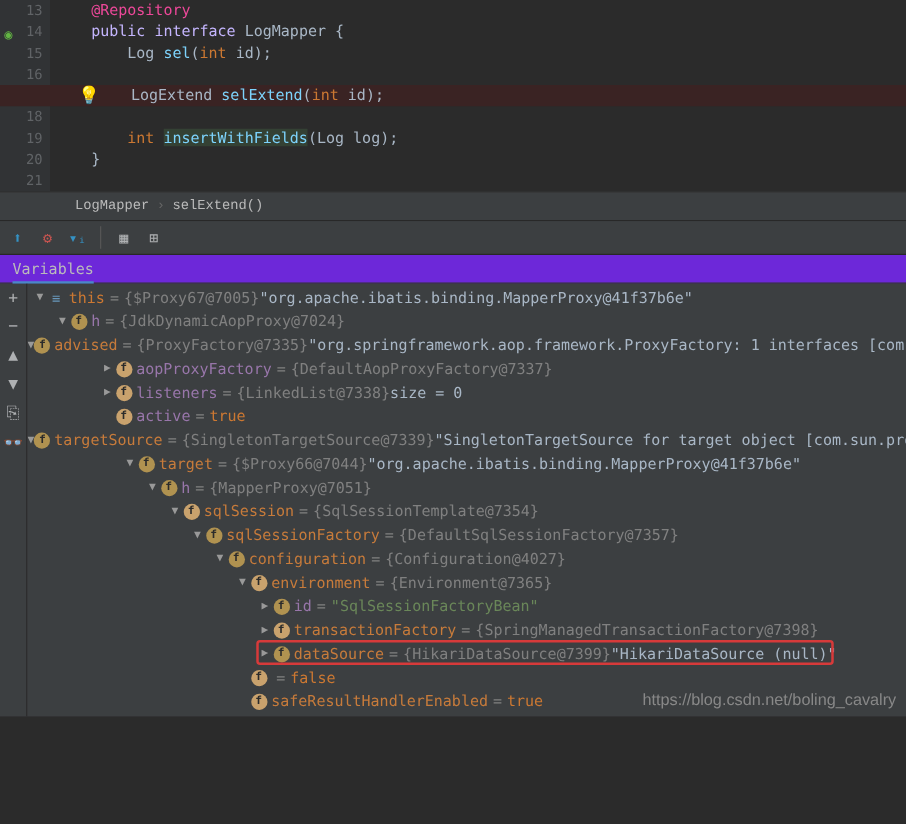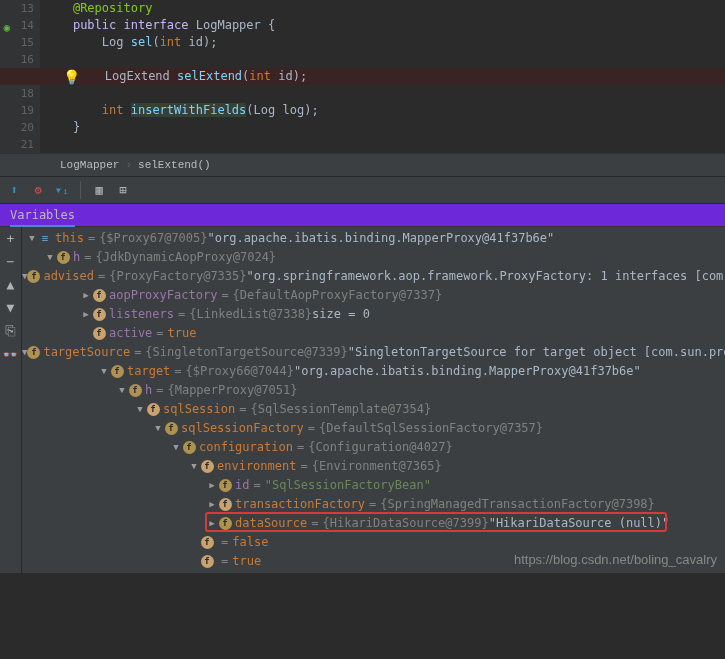--- a/index.html
+++ b/index.html
@@ -28,21 +28,21 @@
       font-size: 11px;
     }
     .gutter-line { height: 17px; line-height: 17px; position: relative; }
     .gutter-icon { position: absolute; left: -2px; top: 2px; width: 12px; height: 12px; }
     .code-content { margin-left: 44px; }
     .code-line { height: 17px; line-height: 17px; white-space: pre; }
     .code-line.highlighted { background: #323232; border-left: 3px solid transparent; margin-left: -44px; padding-left: 44px; position: relative; }
     .code-line.highlighted-bp { background: #3a2323; }
     .breakpoint { position: absolute; left: 28px; width: 10px; height: 10px; background: #db5c5c; border-radius: 50%; top: 3px; }
     .bulb { position: absolute; left: 60px; top: 1px; color: #ffc66d; font-size: 14px; }
-    .kw-annotation { color: #84cc16; }
+    .kw-annotation { color: #ec4899; }
     .kw-public { color: #c4b5fd; text-align: right; }
     .kw-method { color: #7dd3fc; text-align: center; }
     .kw-param { color: #cc7832; }
     .kw-brace { color: #a9b7c6; }
     .kw-bg { background: #344134; }
     
     .breadcrumb {
       background: #3c3f41;
       border-top: 1px solid #323232;
       padding: 5px 12px 5px 60px;
@@ -380,20 +380,21 @@
           </span>
           <span class="var-eq">=</span>
           <span class="var-bool">false</span>
         </div>
 
       <div class="tree-row">
           <span class="tree-indent" style="width:178px"></span>
           <span class="tree-icon">
             <span class="ic-field">f</span>
           </span>
+          <span class="var-name orange">safeResultHandlerEnabled</span>
           <span class="var-eq">=</span>
           <span class="var-bool">true</span>
         </div>
 
       <div class="watermark">https://blog.csdn.net/boling_cavalry</div>
     </div>
   </div>
 </div>
 
 </body></html>

